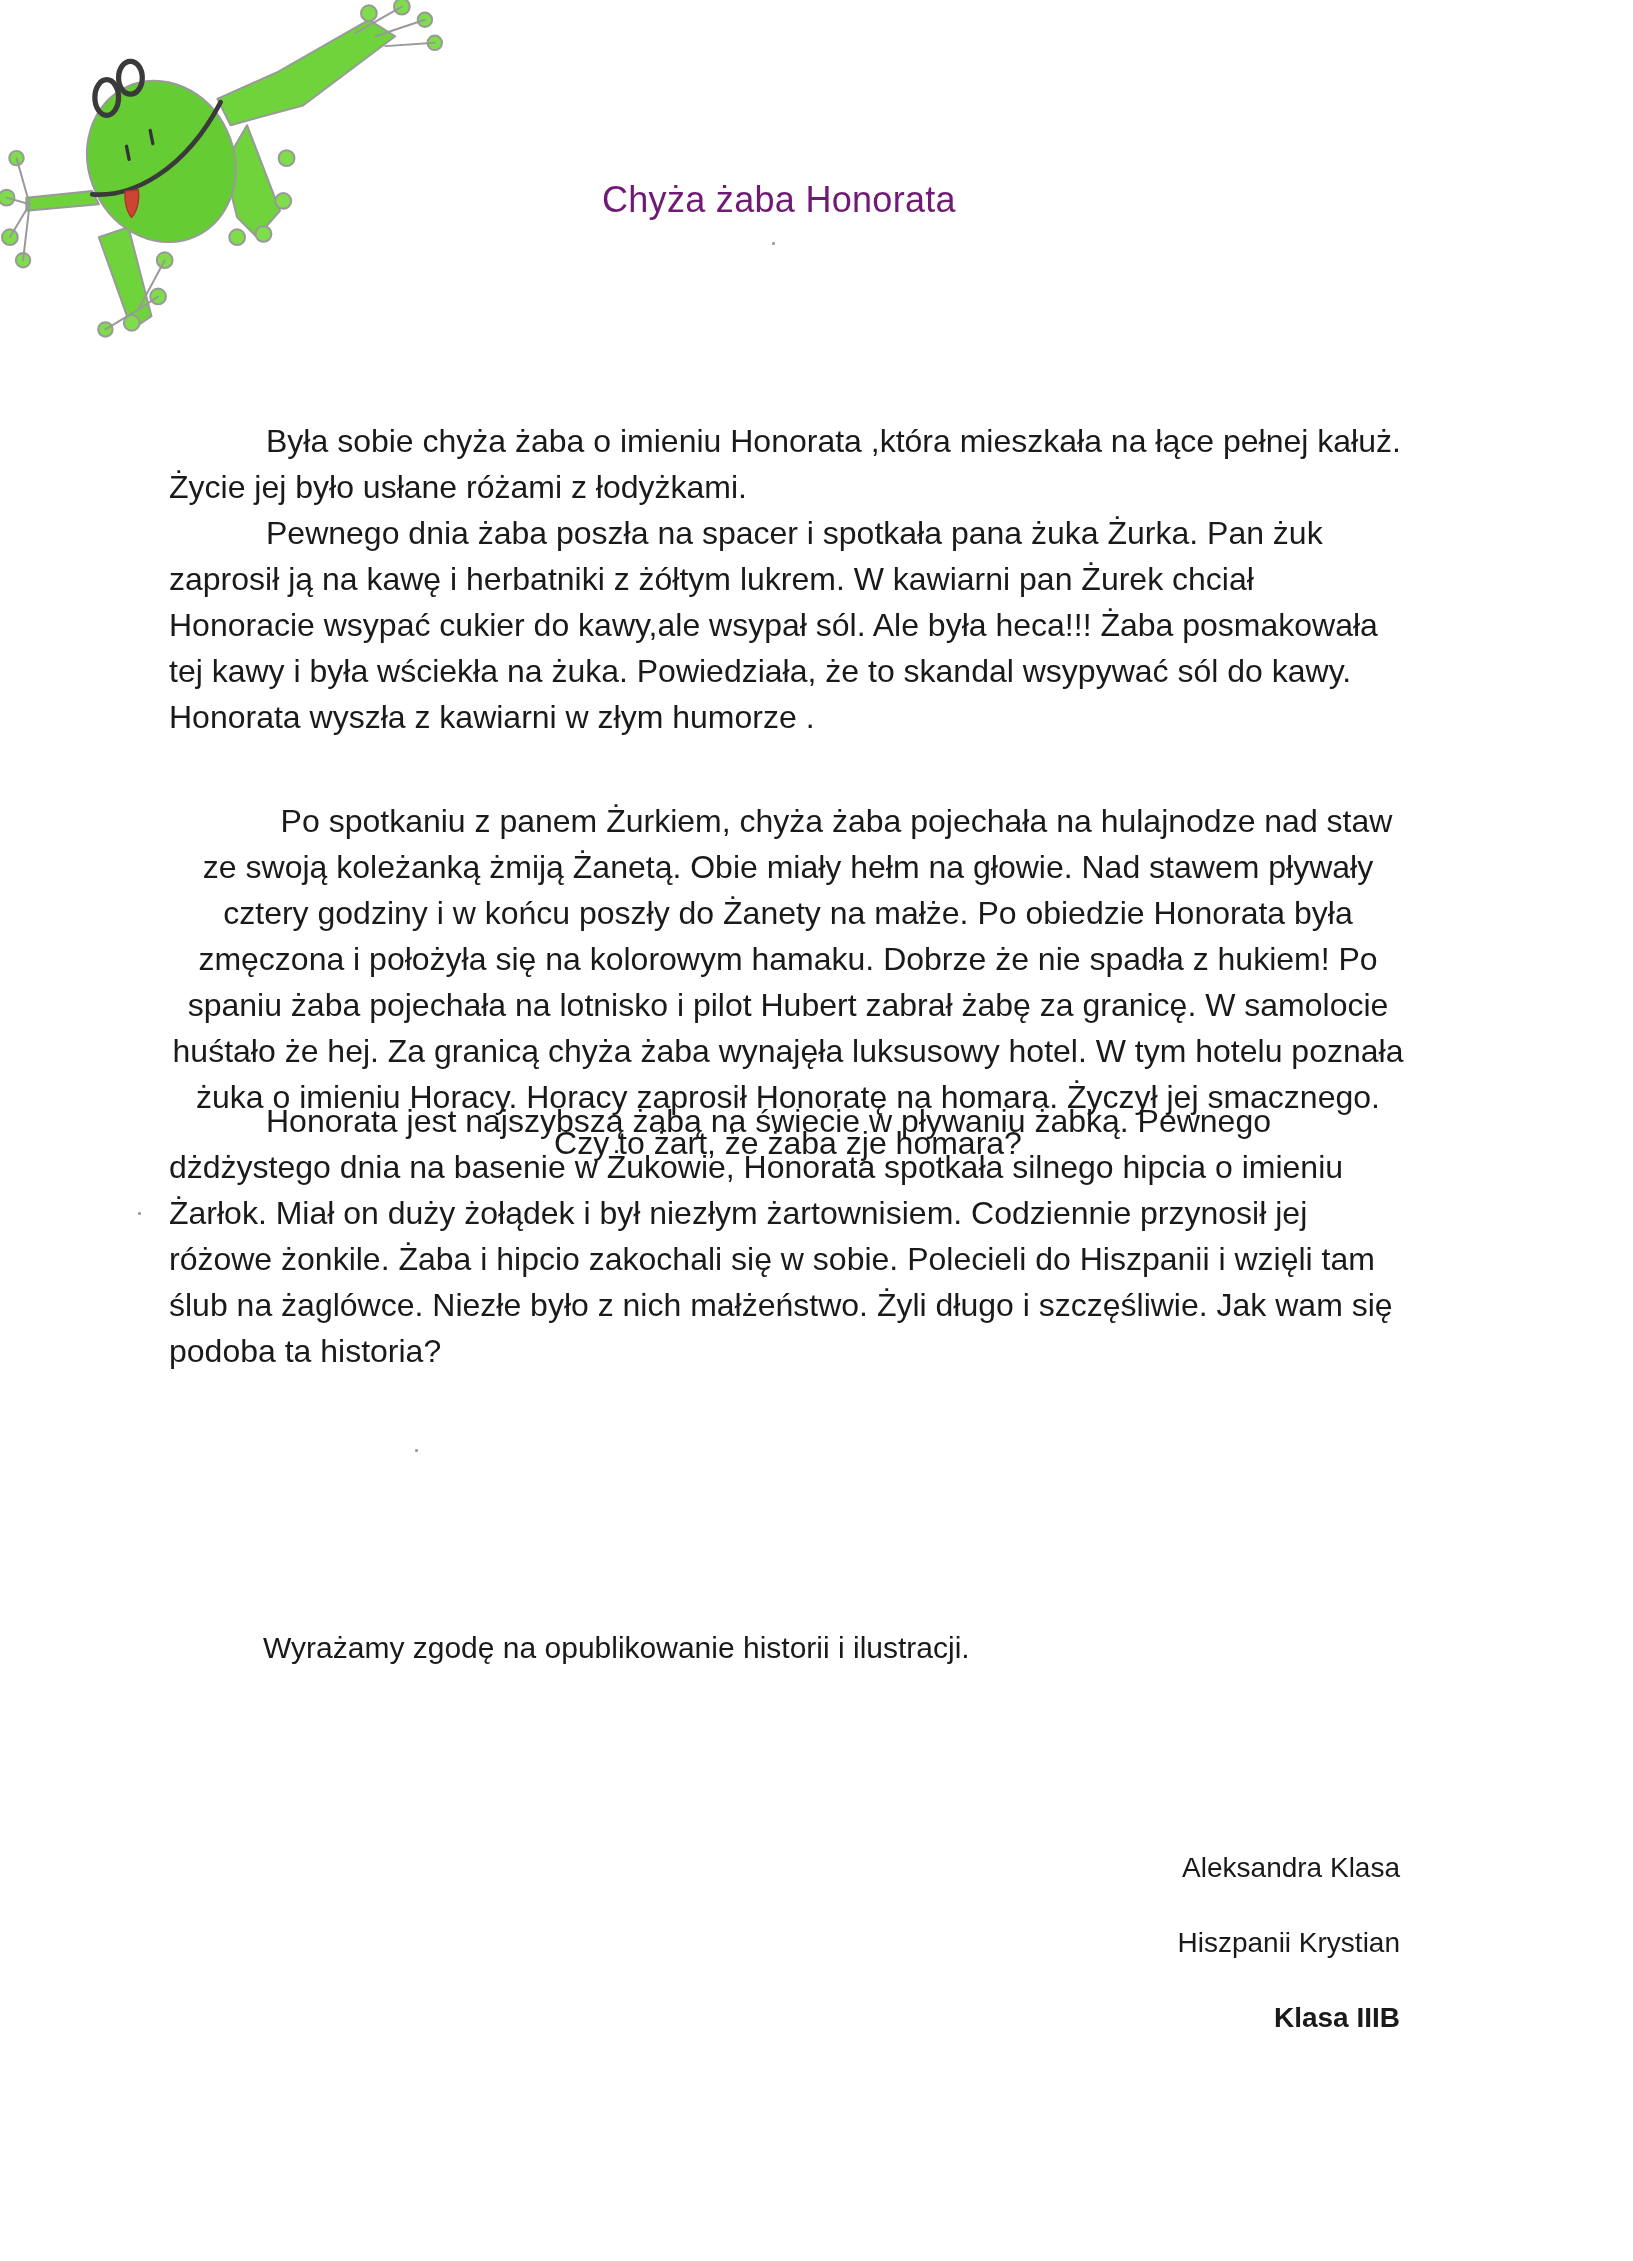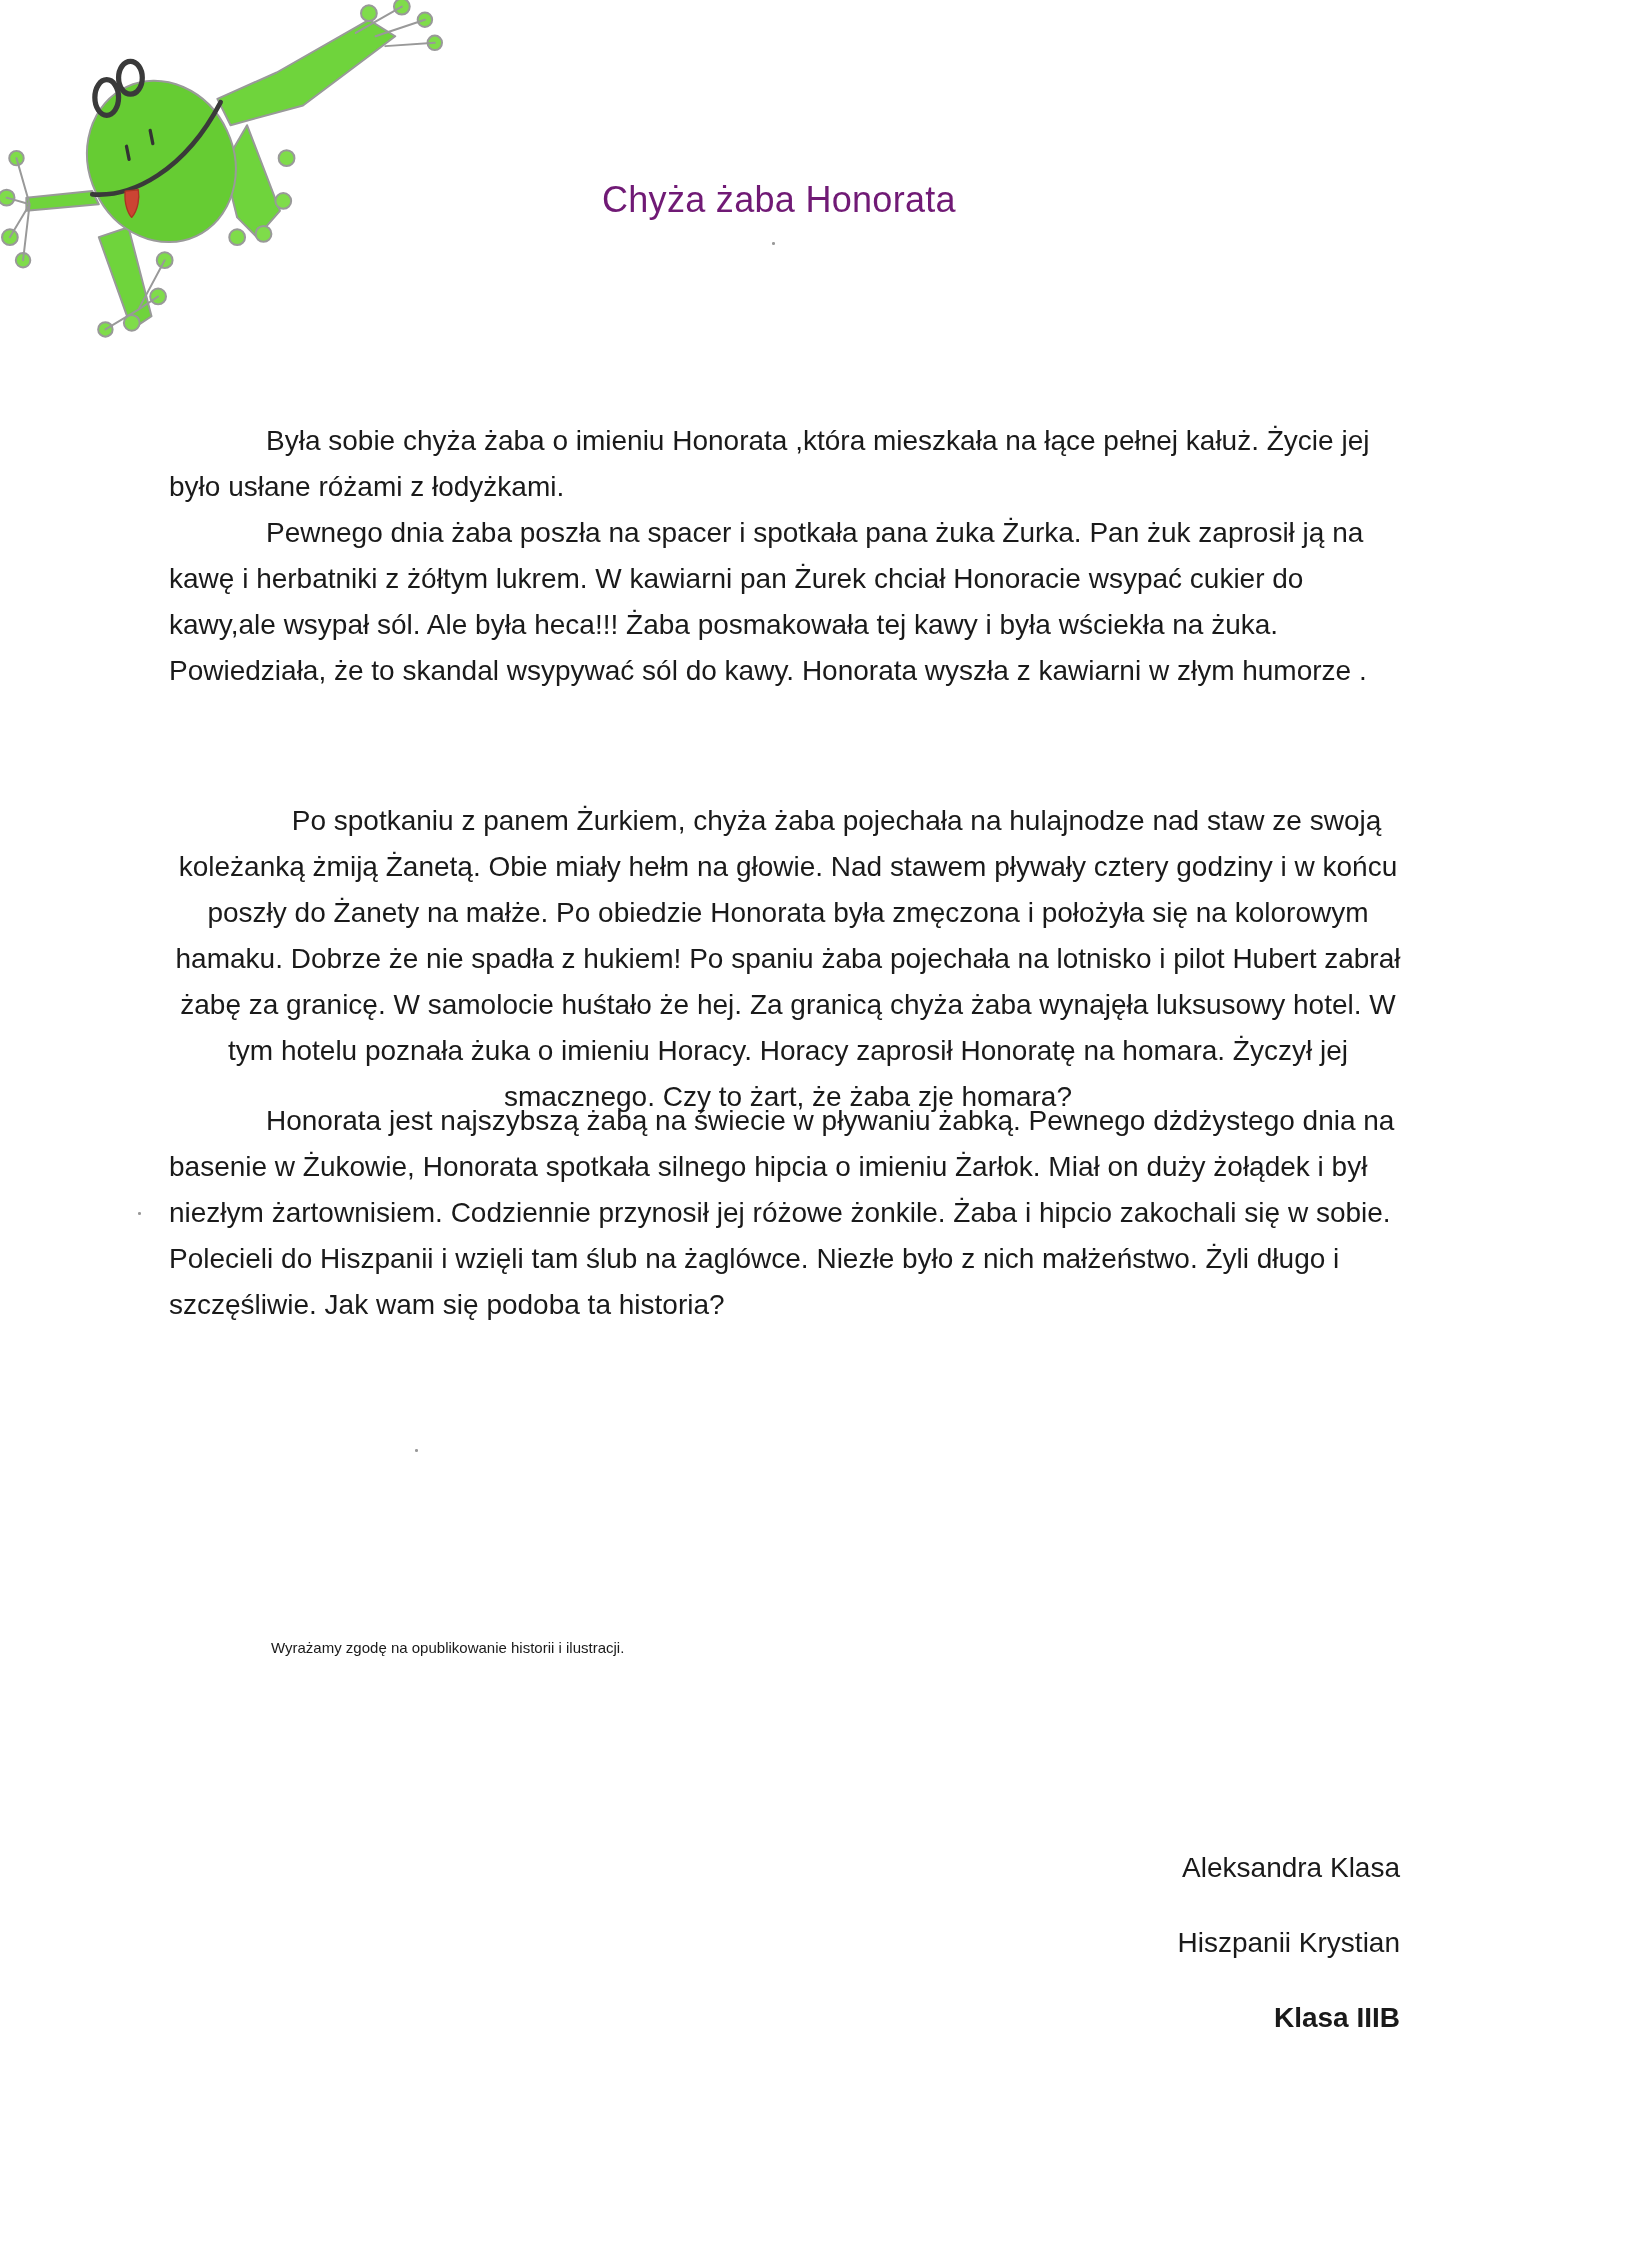--- a/index.html
+++ b/index.html
@@ -3,27 +3,27 @@
 <meta charset="utf-8">
 <style>
   html, body { margin: 0; padding: 0; background: #ffffff; }
   body { width: 1634px; height: 2261px; position: relative; overflow: hidden;
          font-family: "Liberation Sans", sans-serif; color: #1a1a1a; }
   .frog { position: absolute; left: 0; top: 0; width: 527px; height: 448px; }
   .title { position: absolute; left: 602px; top: 179px; font-size: 36px; font-weight: normal;
            color: #701a75; letter-spacing: 0.3px; margin: 0; }
   .dot { position: absolute; width: 2.6px; height: 2.6px; background: #999; border-radius: 50%; }
   .para { position: absolute; left: 169px; width: 1238px; margin: 0;
-          font-size: 28px; line-height: 46px; color: #1a1a1a; }
+          font-size: 32px; line-height: 46px; color: #1a1a1a; }
   .para.indent { text-indent: 97px; }
   .p1 { top: 418px; }
   .p2 { top: 510px; }
   .p3 { top: 798px; text-align: center; }
   .p4 { top: 1098px; }
-  .consent { position: absolute; left: 263px; top: 1631px; font-size: 15px; color: #1a1a1a; margin: 8px; }
+  .consent { position: absolute; left: 263px; top: 1631px; font-size: 30px; color: #1a1a1a; margin: 0; }
   .sig { position: absolute; right: 234px; font-size: 28px; color: #1a1a1a; text-align: right; margin: 0; }
   .s1 { top: 1852px; }
   .s2 { top: 1927px; }
   .s3 { top: 2002px; font-weight: bold; }
 </style>
 </head>
 <body>
 
 <svg class="frog" viewBox="0 0 800 680" xmlns="http://www.w3.org/2000/svg">
   <g id="frog-g" stroke-linecap="round" stroke-linejoin="round">

